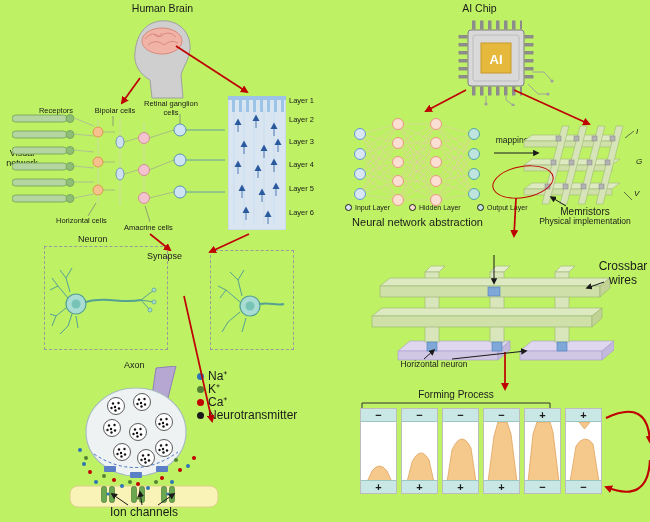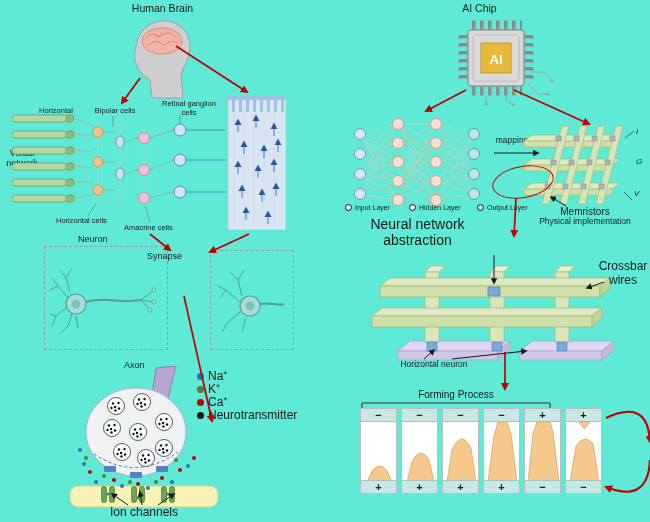--- a/index.html
+++ b/index.html
@@ -1,16 +1,16 @@
 <!DOCTYPE html>
 <html><head>
 <meta charset="utf-8">
 <style>
   html,body{margin:0;padding:0;background:#fff;}
-  .fig{position:relative;width:650px;height:522px;background:#5eead4;font-family:"Liberation Sans",sans-serif;color:#1a1a1a;overflow:hidden;}
+  .fig{position:relative;width:650px;height:522px;background:#bef264;font-family:"Liberation Sans",sans-serif;color:#1a1a1a;overflow:hidden;}
   .abs{position:absolute;}
   .lbl{font-size:12px;line-height:1.15;color:#1a1a1a;}
   .l7{font-size:7.5px;}
   .l9{font-size:9px;}
   .l10{font-size:10.5px;}
   .ctr{text-align:center;}
   .nw{white-space:nowrap;}
   .dashed{border:1px dashed #9a9a9a;}
   .legend-row{display:flex;align-items:center;height:13px;}
   .legend-row .sw{width:7px;height:7px;border-radius:50%;margin-right:4px;flex:0 0 auto;}
@@ -35,23 +35,23 @@
 <div class="fig">
 
   <div class="abs lbl l10 ctr" style="left:115px;top:2px;width:95px">Human Brain</div>
 
   <svg class="abs" style="left:112px;top:14px" width="92" height="88" viewBox="0 0 92 88">
     <path d="M48,7 C66,5 79,18 78,35 C77,46 71,53 69,61 L71,84 L40,84 L38,66 C29,61 21,51 23,38 C25,19 34,9 48,7 Z" fill="#cfcfcf" stroke="#a0a0a0"></path>
     <ellipse cx="50" cy="27" rx="20" ry="13" fill="#f0b3a6" stroke="#d98a7d"></ellipse>
     <path d="M33,25 Q40,16 48,23 Q56,15 64,23 M36,31 Q44,24 52,31 Q59,25 66,29 M42,20 Q46,26 50,19" fill="none" stroke="#d98a7d" stroke-width="1"></path>
   </svg>
 
-  <div class="abs lbl l7 ctr nw" style="left:30px;top:107px;width:52px">Horizontal</div>
+  <div class="abs lbl l7 ctr nw" style="left:30px;top:107px;width:52px">Receptors</div>
   <div class="abs lbl l7 ctr nw" style="left:90px;top:107px;width:50px">Bipolar cells</div>
-  <div class="abs lbl l7 ctr" style="left:158px;top:100px;width:62px">Retinal ganglion cells</div>
+  <div class="abs lbl l7 ctr" style="left:140px;top:100px;width:62px">Retinal ganglion cells</div>
   <div class="abs lbl l9 ctr" style="left:0px;top:148px;width:44px">Visual network</div>
   <div class="abs lbl l7 nw" style="left:56px;top:217px">Horizontal cells</div>
   <div class="abs lbl l7 nw" style="left:124px;top:224px">Amacrine cells</div>
 
   <svg class="abs" style="left:12px;top:112px" width="215" height="104" viewBox="0 0 215 104">
     <g stroke="#6f9f55" fill="#b5d6a0" stroke-width="0.8">
       <rect x="0" y="3" width="55" height="7" rx="3.5"></rect>
         <rect x="0" y="19" width="55" height="7" rx="3.5"></rect>
       <rect x="0" y="35" width="55" height="7" rx="3.5"></rect>
         <rect x="0" y="51" width="55" height="7" rx="3.5"></rect>
@@ -110,20 +110,28 @@
       <use href="#pyr" x="50" y="46"></use>
     <use href="#pyr" x="10" y="68"></use>
       <use href="#pyr" x="30" y="72"></use>
       <use href="#pyr" x="46" y="66"></use>
     <use href="#pyr" x="14" y="92"></use>
       <use href="#pyr" x="34" y="96"></use>
       <use href="#pyr" x="48" y="90"></use>
     <use href="#pyr" x="18" y="114"></use>
       <use href="#pyr" x="40" y="118"></use>
   </svg>
+  <div class="abs" style="left:289px;top:95px;width:34px;height:132px">
+    <span class="abs lbl l7 nw" style="left:0;top:2px">Layer 1</span>
+    <span class="abs lbl l7 nw" style="left:0;top:21px">Layer 2</span>
+    <span class="abs lbl l7 nw" style="left:0;top:43px">Layer 3</span>
+    <span class="abs lbl l7 nw" style="left:0;top:66px">Layer 4</span>
+    <span class="abs lbl l7 nw" style="left:0;top:90px">Layer 5</span>
+    <span class="abs lbl l7 nw" style="left:0;top:114px">Layer 6</span>
+  </div>
 
   <div class="abs lbl l9 nw" style="left:78px;top:234px">Neuron</div>
   <div class="abs lbl l9 nw" style="left:147px;top:251px">Synapse</div>
   <div class="abs dashed" style="left:44px;top:246px;width:122px;height:102px"></div>
   <div class="abs dashed" style="left:210px;top:250px;width:82px;height:98px"></div>
 
   <svg class="abs" style="left:46px;top:258px" width="120" height="88" viewBox="0 0 120 88">
     <g stroke="#55a094" fill="none" stroke-width="1">
       <path d="M22,40 L12,28 L6,20 M12,28 L4,32 M24,34 L20,20 L14,12 M20,20 L26,10 M20,50 L10,58 L6,68 M10,58 L4,56 M26,56 L22,68 L14,76 M30,58 L32,70"></path>
     </g>
@@ -298,21 +306,21 @@
       <span>Input Layer</span>
     </div>
   <div class="abs ann-leg" style="left:409px;top:204px">
       <span class="sw sw-hid"></span>
       <span>Hidden Layer</span>
     </div>
   <div class="abs ann-leg" style="left:477px;top:204px">
       <span class="sw sw-out"></span>
       <span>Output Layer</span>
     </div>
-  <div class="abs lbl ctr" style="left:350px;top:216px;width:135px;font-size:14px">Neural network abstraction</div>
+  <div class="abs lbl ctr" style="left:350px;top:216px;width:135px;font-size:11px">Neural network abstraction</div>
 
   <div class="abs lbl ctr nw" style="left:492px;top:136px;width:60px;font-size:8.5px">mapping ANN</div>
 
   <svg class="abs" style="left:522px;top:112px" width="128" height="100" viewBox="0 0 128 100">
     <g>
       <polygon points="2,29 90,29 98,23 10,23" fill="#dde9c0" stroke="#9fb873" stroke-width="0.6"></polygon>
       <rect x="2" y="29" width="88" height="6" fill="#cfe0a8" stroke="#9fb873" stroke-width="0.6"></rect>
       <polygon points="2,53 90,53 98,47 10,47" fill="#dde9c0" stroke="#9fb873" stroke-width="0.6"></polygon>
       <rect x="2" y="53" width="88" height="6" fill="#cfe0a8" stroke="#9fb873" stroke-width="0.6"></rect>
       <polygon points="2,77 90,77 98,71 10,71" fill="#dde9c0" stroke="#9fb873" stroke-width="0.6"></polygon>

